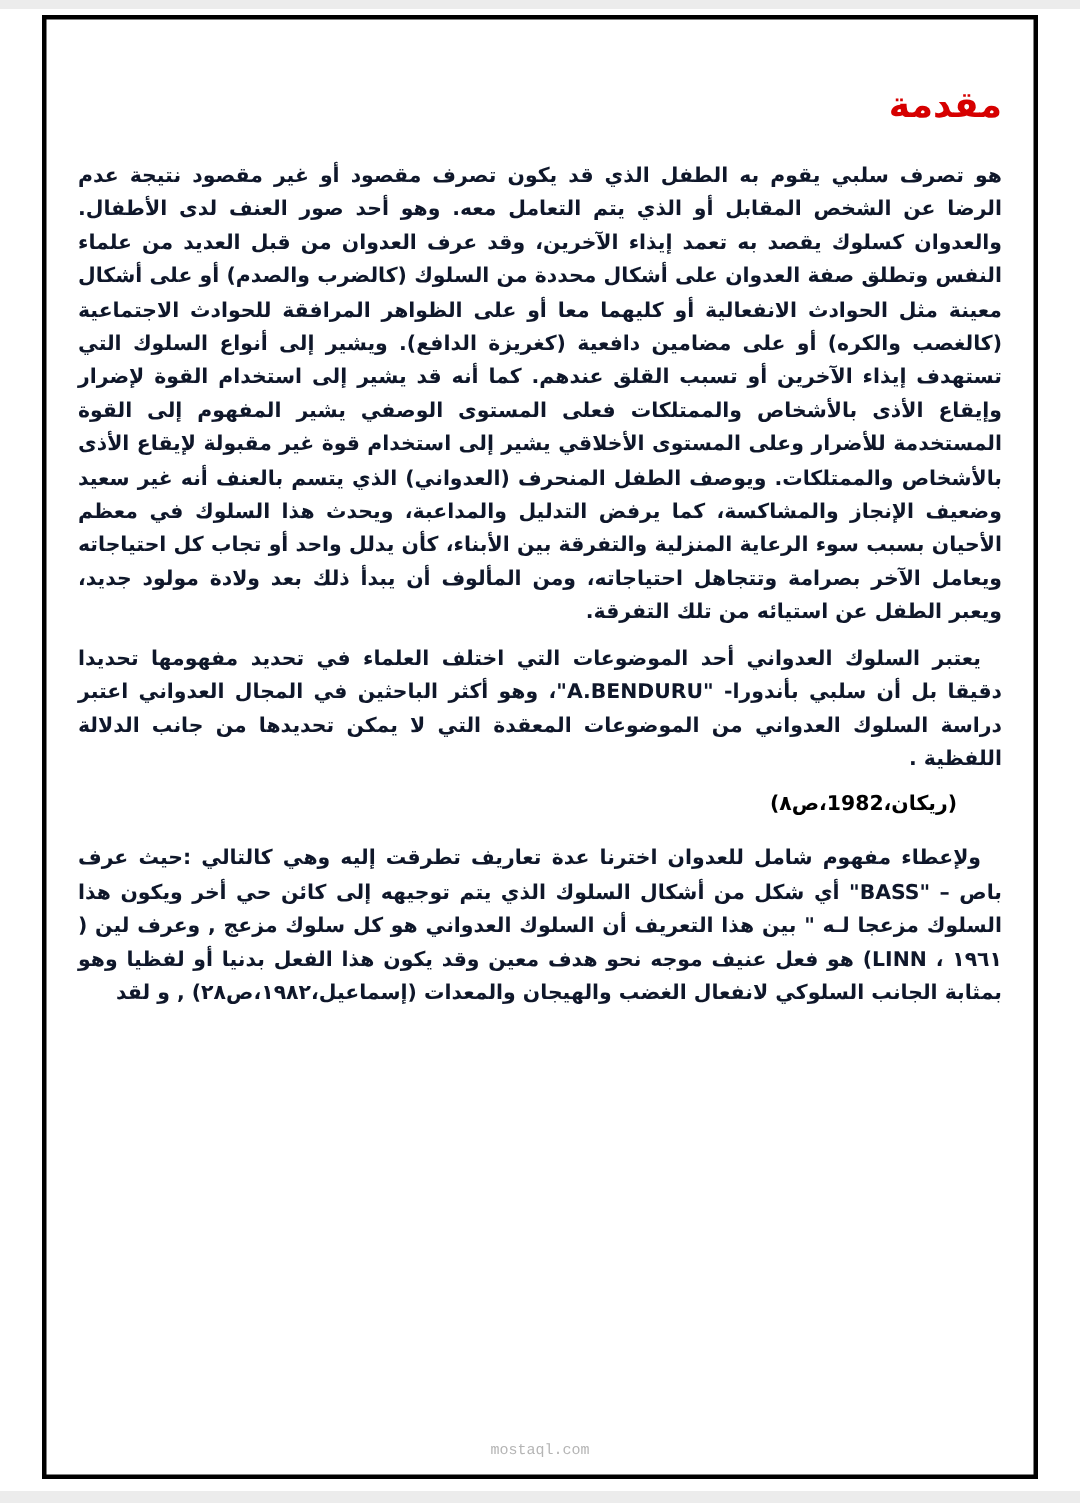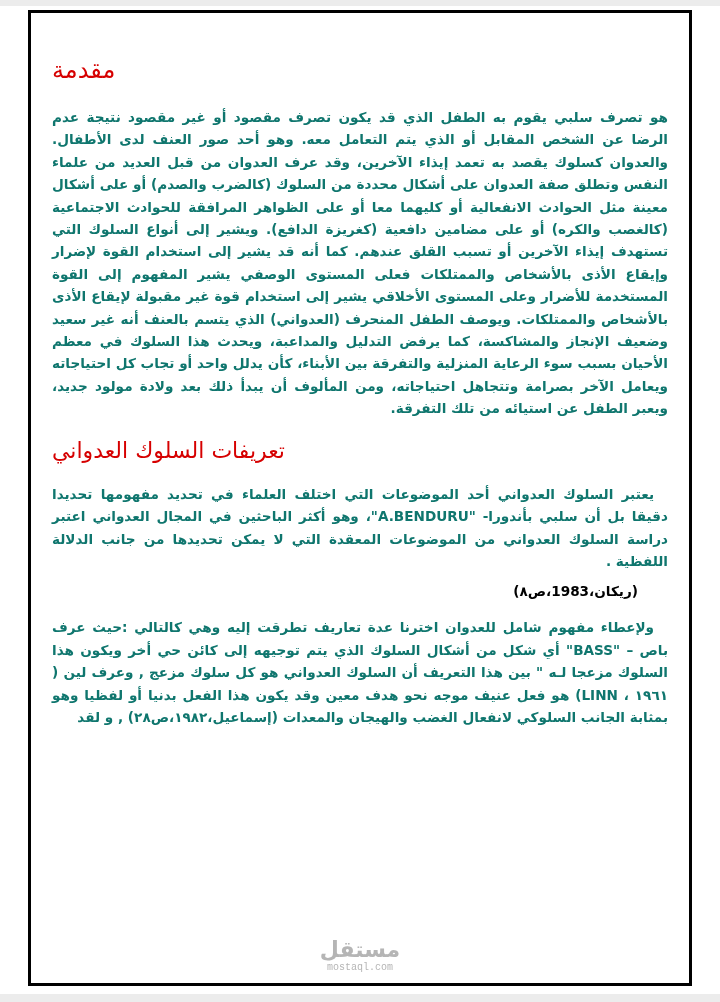--- a/index.html
+++ b/index.html
@@ -41,34 +41,34 @@
   }
   .content {
     position: absolute;
     top: 42px;
     left: 52px;
     right: 52px;
     direction: rtl;
   }
   .heading {
     color: var(--heading_red, #d60000);
-    text-align: left;
-    font-weight: 400;
+    text-align: right;
+    font-weight: 700;
     margin: 0;
   }
   .heading-1 {
     font-size: 24px;
     margin: 14px 0 22px 0;
   }
   .heading-2 {
     font-size: 22px;
     margin: 18px 0 20px 0;
   }
   .body-text {
-    color: #0f766e;
+    color: #0f172a;
     font-size: 13.6px;
     font-weight: 700;
     line-height: 22.4px;
     text-align: justify;
     margin: 0 0 8px 0;
   }
   .indent { text-indent: 14px; }
   .citation {
     color: #000000;
     font-size: 13.6px;
@@ -110,28 +110,26 @@
   <div class="edge-strip edge-bottom"></div>
 
   <div class="frame"></div>
 
   <div class="content">
 
     <h1 class="heading heading-1">مقدمة</h1>
 
     <p class="body-text">هو تصرف سلبي يقوم به الطفل الذي قد يكون تصرف مقصود أو غير مقصود نتيجة عدم الرضا عن الشخص المقابل أو الذي يتم التعامل معه. وهو أحد صور العنف لدى الأطفال. والعدوان كسلوك يقصد به تعمد إيذاء الآخرين، وقد عرف العدوان من قبل العديد من علماء النفس وتطلق صفة العدوان على أشكال محددة من السلوك (كالضرب والصدم) أو على أشكال معينة مثل الحوادث الانفعالية أو كليهما معا أو على الظواهر المرافقة للحوادث الاجتماعية (كالغصب والكره) أو على مضامين دافعية (كغريزة الدافع). ويشير إلى أنواع السلوك التي تستهدف إيذاء الآخرين أو تسبب القلق عندهم. كما أنه قد يشير إلى استخدام القوة لإضرار وإيقاع الأذى بالأشخاص والممتلكات فعلى المستوى الوصفي يشير المفهوم إلى القوة المستخدمة للأضرار وعلى المستوى الأخلاقي يشير إلى استخدام قوة غير مقبولة لإيقاع الأذى بالأشخاص والممتلكات. ويوصف الطفل المنحرف (العدواني) الذي يتسم بالعنف أنه غير سعيد وضعيف الإنجاز والمشاكسة، كما يرفض التدليل والمداعبة، ويحدث هذا السلوك في معظم الأحيان بسبب سوء الرعاية المنزلية والتفرقة بين الأبناء، كأن يدلل واحد أو تجاب كل احتياجاته ويعامل الآخر بصرامة وتتجاهل احتياجاته، ومن المألوف أن يبدأ ذلك بعد ولادة مولود جديد، ويعبر الطفل عن استيائه من تلك التفرقة.</p>
 
-    <h2 class="heading heading-2">تعريفات السلوك العدواني</h2>
 
     <p class="body-text indent">يعتبر السلوك العدواني أحد الموضوعات التي اختلف العلماء في تحديد مفهومها تحديدا دقيقا بل أن سلبي بأندورا-   "A.BENDURU"، وهو أكثر الباحثين في المجال العدواني اعتبر دراسة السلوك العدواني من الموضوعات المعقدة التي لا يمكن تحديدها من جانب الدلالة اللفظية .</p>
 
-    <p class="citation">(ريكان،1983،ص٨)</p>
+    <p class="citation">(ريكان،1982،ص٨)</p>
 
     <p class="body-text indent">ولإعطاء مفهوم شامل للعدوان اخترنا عدة تعاريف تطرقت إليه وهي كالتالي :حيث عرف باص – "BASS" أي شكل من أشكال السلوك الذي يتم توجيهه إلى كائن حي أخر ويكون هذا السلوك مزعجا لـه " بين هذا التعريف أن السلوك العدواني هو كل سلوك مزعج , وعرف لين ( ١٩٦١ ، LINN) هو فعل عنيف موجه نحو هدف معين وقد يكون هذا الفعل بدنيا أو لفظيا وهو بمثابة الجانب السلوكي لانفعال الغضب والهيجان والمعدات (إسماعيل،١٩٨٢،ص٢٨) , و لقد</p>
 
   </div>
 
   <div class="watermark">
-    <div class="wm-logo">مستقل</div>
     <div class="wm-domain">mostaql.com</div>
   </div>
 
 </div>
 
 </body></html>

